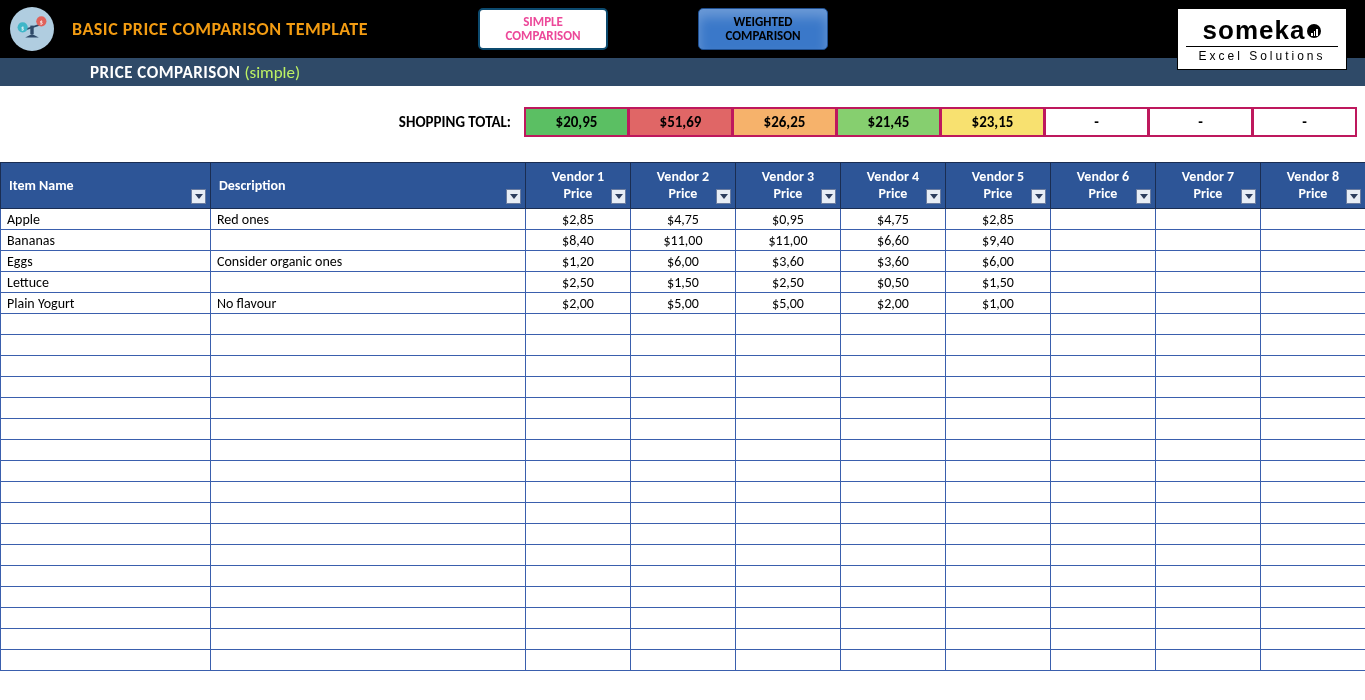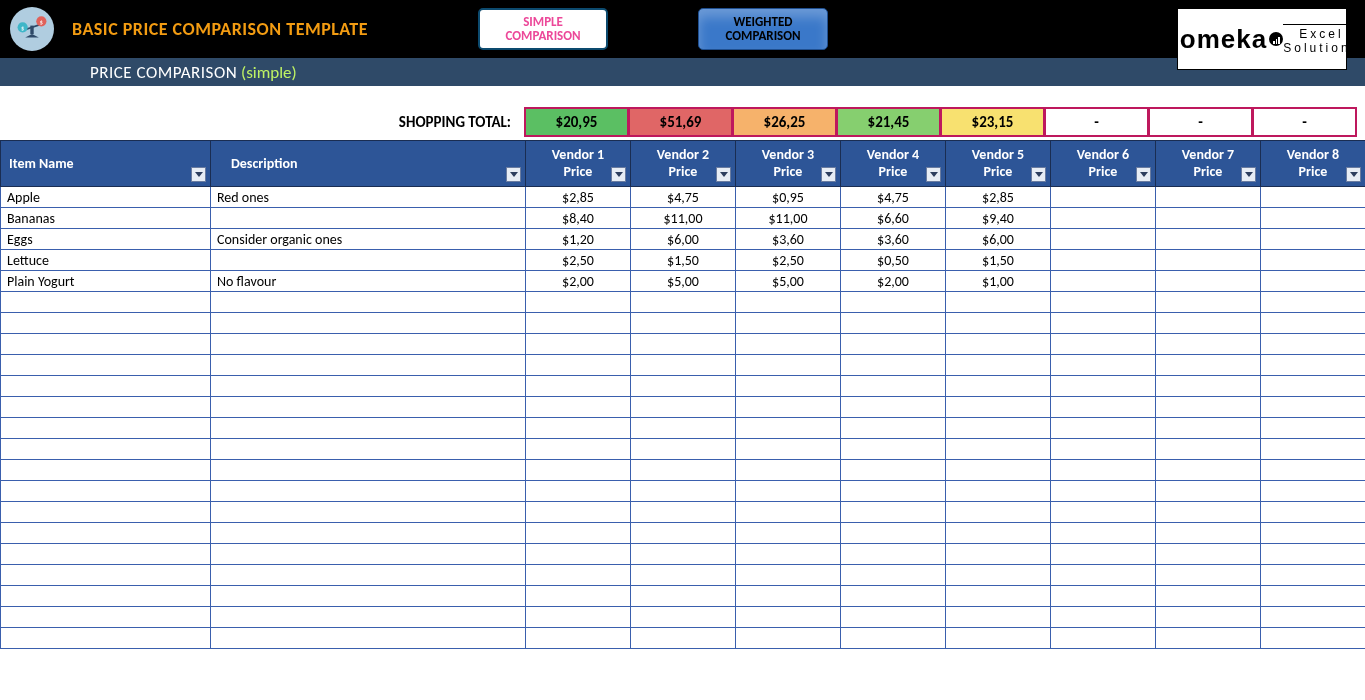--- a/index.html
+++ b/index.html
@@ -11,58 +11,58 @@
   .icon-circle {
     width: 44px; height: 44px; border-radius: 50%; background: #b0cde0;
     display: flex; align-items: center; justify-content: center; margin-right: 18px; position: relative;
   }
   .icon-circle svg { width: 34px; height: 34px; }
   .hdr-titles { display: flex; flex-direction: column; justify-content: flex-end; }
   .hdr-title1 { color: #f39c12; font-weight: bold; font-size: 18px; letter-spacing: .5px; }
   .hdr-sub { position: absolute; left: 0; right: 0; top: 58px; height: 28px; background: #2f4a68;
     display: flex; align-items: center; padding-left: 90px; color: #fff; font-size: 17px; }
   .hdr-sub .thin { font-weight: normal; color: #bef264; }
-  .hdr-sub strong { font-weight: normal; letter-spacing: .5px; }
+  .hdr-sub strong { font-weight: bold; letter-spacing: .5px; }
 
   .hdr-btns { display: flex; align-items: center; margin-left: 110px; gap: 90px; }
   .tab-btn {
     width: 130px; height: 42px; border-radius: 5px; font-weight: bold; font-size: 13px;
     display: flex; flex-direction: column; align-items: center; justify-content: center;
     cursor: pointer; line-height: 1.1;
   }
   .tab-simple { background: #fff; color: #ec4899; border: 2px solid #0c4a6e; box-shadow: 0 1px 2px rgba(0,0,0,.5); }
   .tab-weighted { background: #3a78c9; color: #000000; border: 1px solid #1f4f90; box-shadow: inset 0 8px 12px rgba(255,255,255,.25); }
 
   .logo { position: absolute; right: 18px; top: 8px; height: 62px; width: 170px; background: #fff;
-    border: 1px solid #000; display: flex; flex-direction: row; align-items: center; justify-content: center;
+    border: 1px solid #000; display: flex; flex-direction: column; align-items: center; justify-content: center;
     font-family: Arial, sans-serif; z-index: 3; }
   .logo-main { font-size: 26px; font-weight: bold; letter-spacing: 1px; display:flex; align-items:center; gap:2px;}
   .logo-main .bubble { width:14px;height:14px;border-radius:50%;background:#000;display:inline-flex;align-items:flex-end;justify-content:center;gap:1px;padding-bottom:2px;}
   .logo-main .bubble i{width:1.5px;background:#fff;display:block;}
   .logo-sub { font-size: 12px; letter-spacing: 3px; border-top:1px solid #000; width:90%; text-align:center; padding-top:2px;}
 
   
   .totals { display: flex; align-items: center; height: 36px; margin-top: 46px; }
   .totals-label { width: 525px; text-align: right; font-weight: bold; font-size: 15px; padding-right: 14px; }
   .totals-cells { display: flex; }
   .tot-cell { width: 105px; height: 30px; border: 2px solid #be185d; display:flex; align-items:center; justify-content:center;
     font-weight: bold; font-size: 15px; margin-left:-1px;}
   .c-green { background:#5bbf63; }
   .c-red   { background:#e06666; }
   .c-orange{ background:#f6b26b; }
   .c-lgreen{ background:#86cf6f; }
   .c-yellow{ background:#f8e170; }
   .c-blank { background:#fff; }
 
   
-  .tbl { border-collapse: collapse; width: 1365px; table-layout: fixed; }
+  .tbl { margin-top: 22px; border-collapse: collapse; width: 1365px; table-layout: fixed; }
   .tbl th { background:#2d5597; color:#fff; font-weight:bold; height:46px; border:1px solid #1a2d52;
     font-size:14px; position:relative; vertical-align: middle;}
   .tbl th.itemname { width:210px; text-align:left; padding-left:8px;}
-  .tbl th.desc { width:315px; text-align:left; padding-left:20px;}
+  .tbl th.desc { width:315px; text-align:left; padding-left:8px;}
   .tbl th.vendor { width:105px; text-align:center; line-height:1.15;}
   .drop { position:absolute; right:4px; bottom:4px; width:15px; height:15px; background:#e7edf5;
     border:1px solid #6a7ca0; display:flex; align-items:center; justify-content:center; cursor:pointer;}
   .drop::after { content:""; border-left:4px solid transparent; border-right:4px solid transparent;
     border-top:5px solid #2d3e5e; }
 
   .tbl td { border:1px solid #3a5fad; height:21px; font-size:14px; padding:0 6px; }
   .tbl td.name, .tbl td.desc { text-align:left; }
   .tbl td.price { text-align:center; }
 

